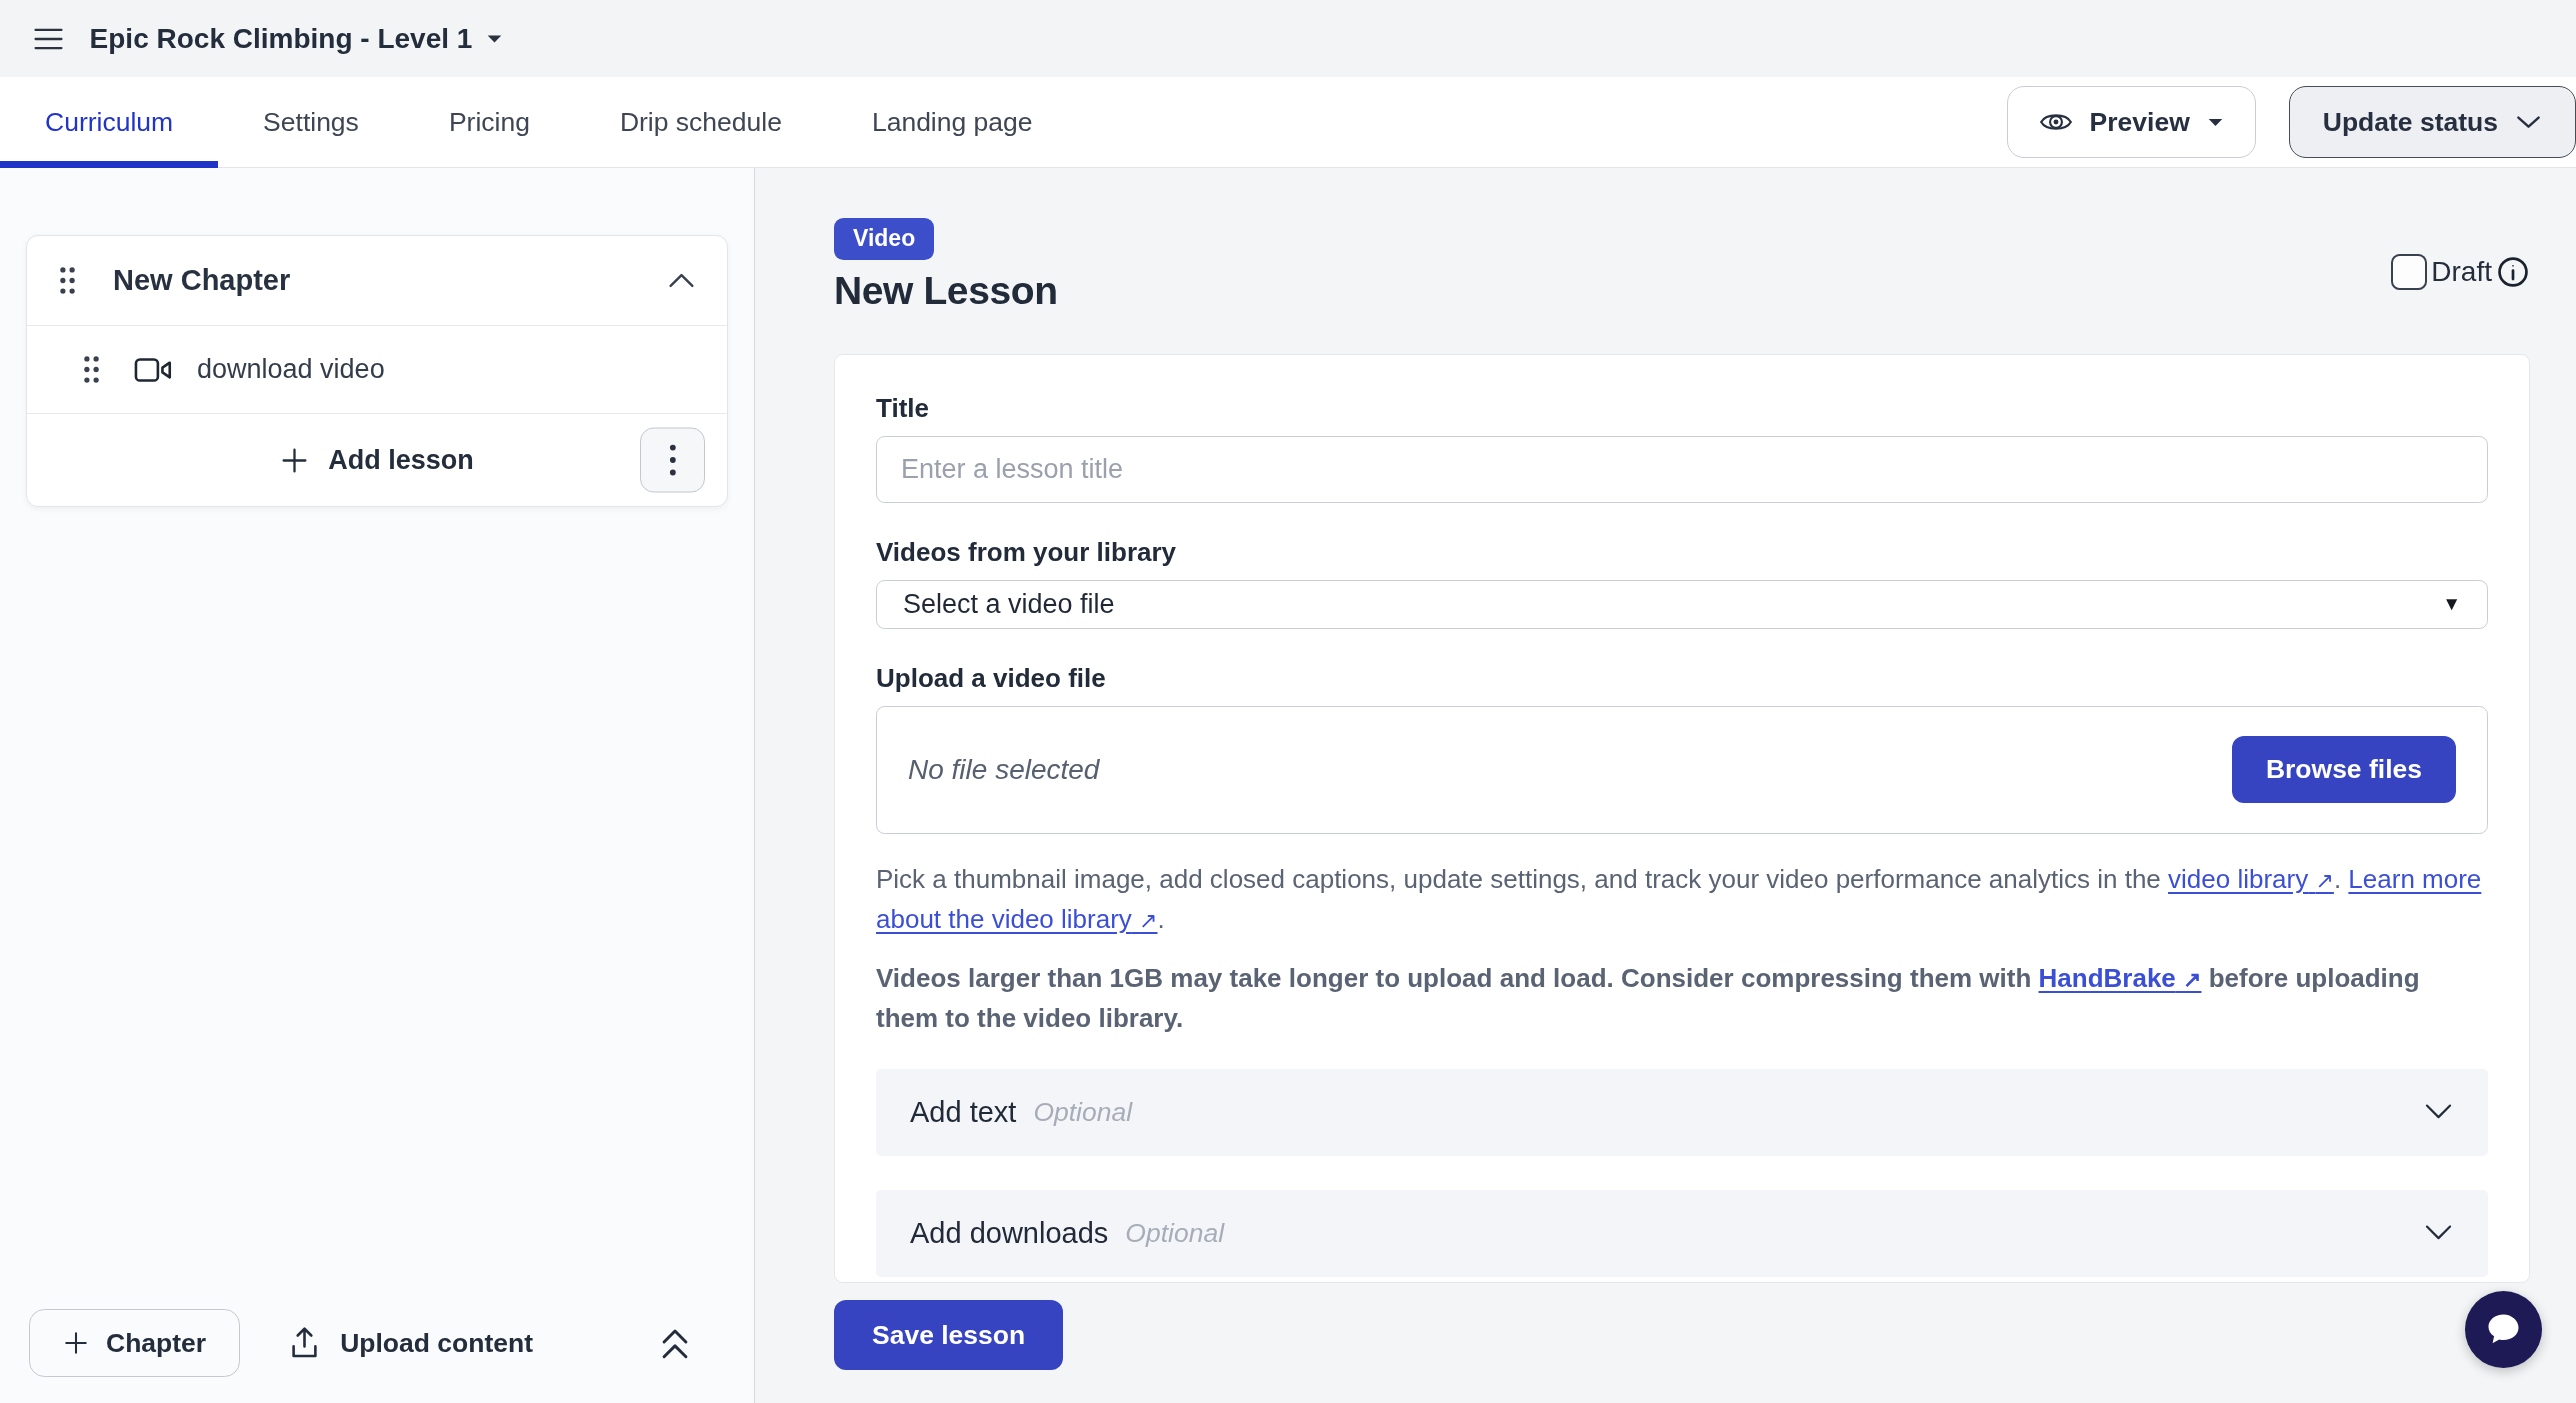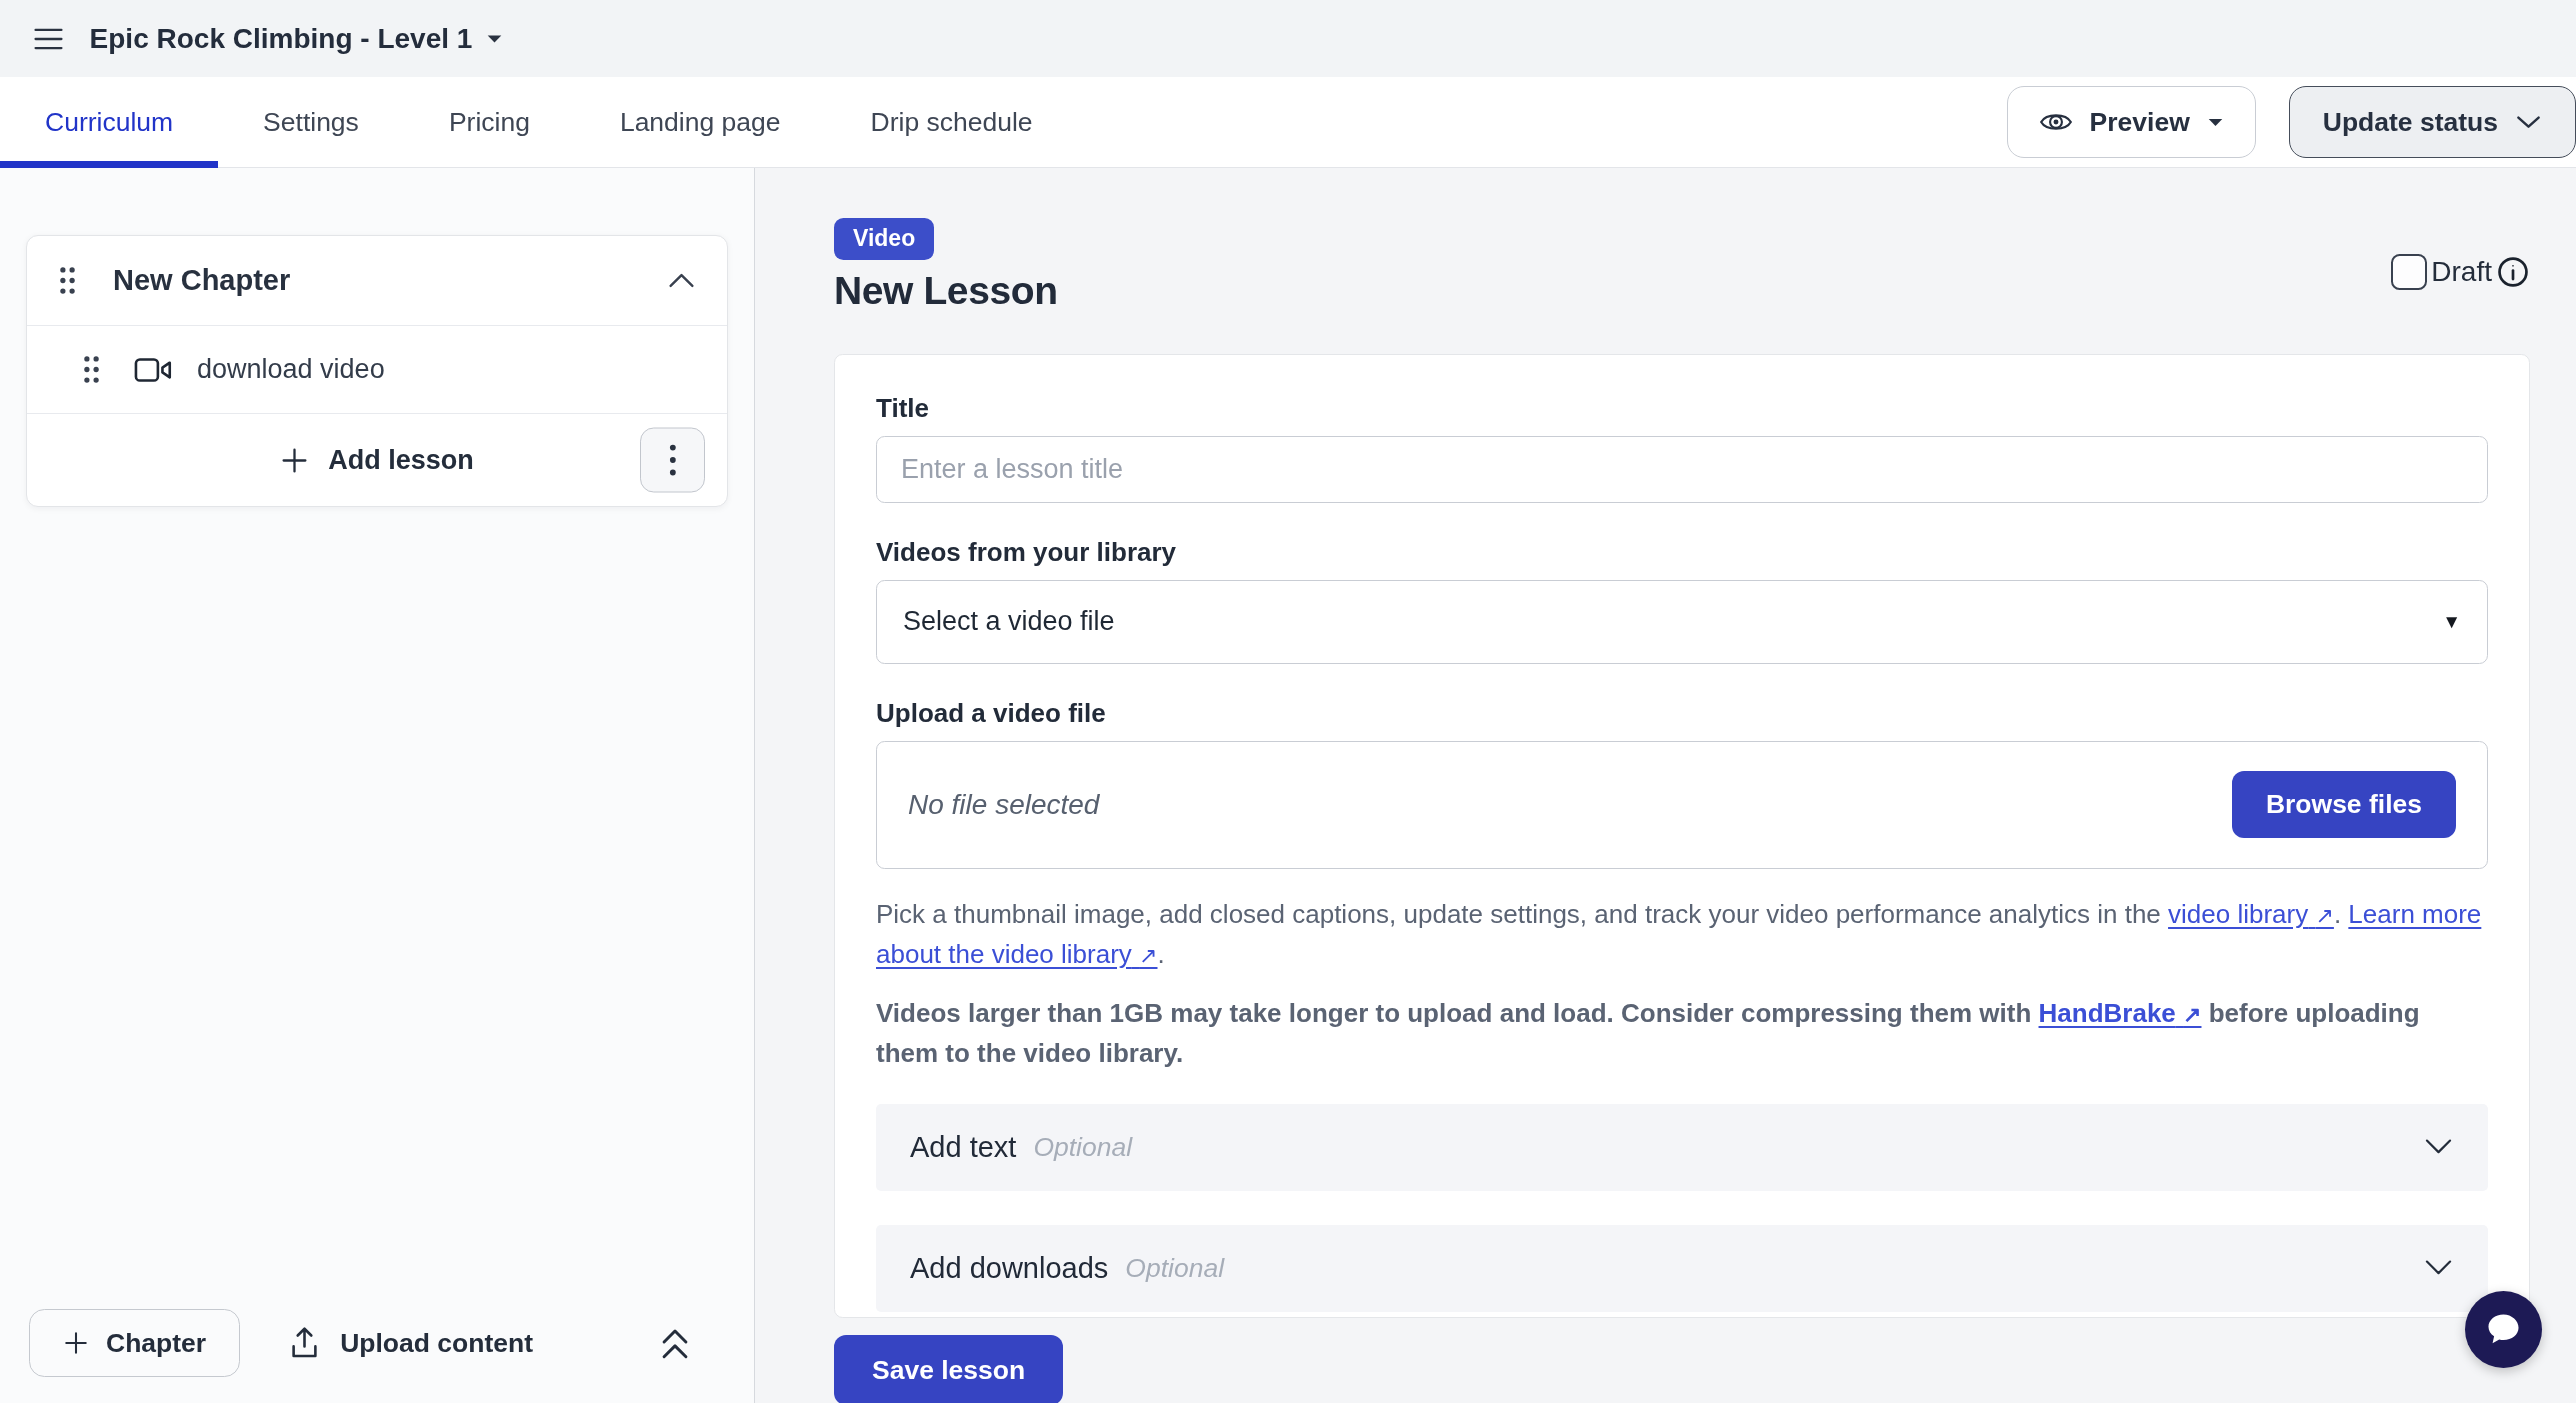--- a/index.html
+++ b/index.html
@@ -57,21 +57,21 @@
   .draft-label { font-size:28px; color:#242d3b; }
   .info-ic { display:flex; color:#1a222d; cursor:pointer; }
 
   
   .card { margin-top:41px; width:1696px; background:#fff; border:1.7px solid #e4e6e9; border-radius:8.6px; padding:38px 41px 5.1px; }
   .group { margin-top:34px; }
   .group:first-child { margin-top:0; }
   .field-label { display:block; font-size:26px; font-weight:700; color:#222b39; line-height:31px; margin-bottom:12px; }
   .text-input { width:100%; height:67px; border:1.7px solid #c9cdd4; border-radius:8.6px; padding:0 24px; font-family:inherit; font-size:27px; color:#222b39; background:#fff; }
   .text-input::placeholder { color:#9aa1ad; }
-  .select { height:84px; border:1.7px solid #c9cdd4; border-radius:8.6px; background:#fff; display:flex; align-items:center; justify-content:space-between; padding:8px 26px; font-size:27px; color:#1f2834; cursor:pointer; }
+  .select { height:49px; border:1.7px solid #c9cdd4; border-radius:8.6px; background:#fff; display:flex; align-items:center; justify-content:space-between; padding:8px 26px; font-size:27px; color:#1f2834; cursor:pointer; }
   .select .caret { font-size:19px; color:#14181f; }
   .upload-box { height:128px; border:1.7px solid #c9cdd4; border-radius:8.6px; display:flex; align-items:center; justify-content:space-between; padding:0 31px; }
   .no-file { font-style:italic; font-size:28px; color:#57606f; }
   .btn-primary { background:#3644c2; color:#fff; border:none; border-radius:12px; font-family:inherit; font-size:26.5px; font-weight:700; cursor:pointer; }
   .browse-btn { height:67px; padding:0 34px; }
   .help { margin-top:26px; font-size:26px; color:#5a6373; line-height:39px; max-width:1609px; }
   .help + .help { margin-top:19px;font-weight:bold; }
   .help a { color:#3b4fd6; text-decoration:underline; text-underline-offset:4.3px; cursor:pointer; }
   .ext { font-size:22px; }
   .collapse-row { margin-top:31px; height:87px; background:#f4f5f8; border-radius:5.1px; display:flex; align-items:center; padding:0 34px; cursor:pointer; }
@@ -115,24 +115,24 @@
       <div class="tab active">
           <span>Curriculum</span>
         </div>
       <div class="tab">
           <span>Settings</span>
         </div>
       <div class="tab">
           <span>Pricing</span>
         </div>
       <div class="tab">
+          <span>Drip schedule</span>
+        </div>
+      <div class="tab">
           <span>Landing page</span>
-        </div>
-      <div class="tab">
-          <span>Drip schedule</span>
         </div>
     </div>
     <div class="tab-actions">
       <button class="btn btn-preview">
         <span>
           <svg width="34" height="24" viewBox="0 0 24 17" fill="none" stroke="#273040" stroke-width="1.5">
             <path d="M1.5 8.5C5 2.2 19 2.2 22.5 8.5C19 14.8 5 14.8 1.5 8.5Z"></path>
             <circle cx="12" cy="8.5" r="4.2"></circle>
             <circle cx="12" cy="8.5" r="1" fill="#273040"></circle>
           </svg>

